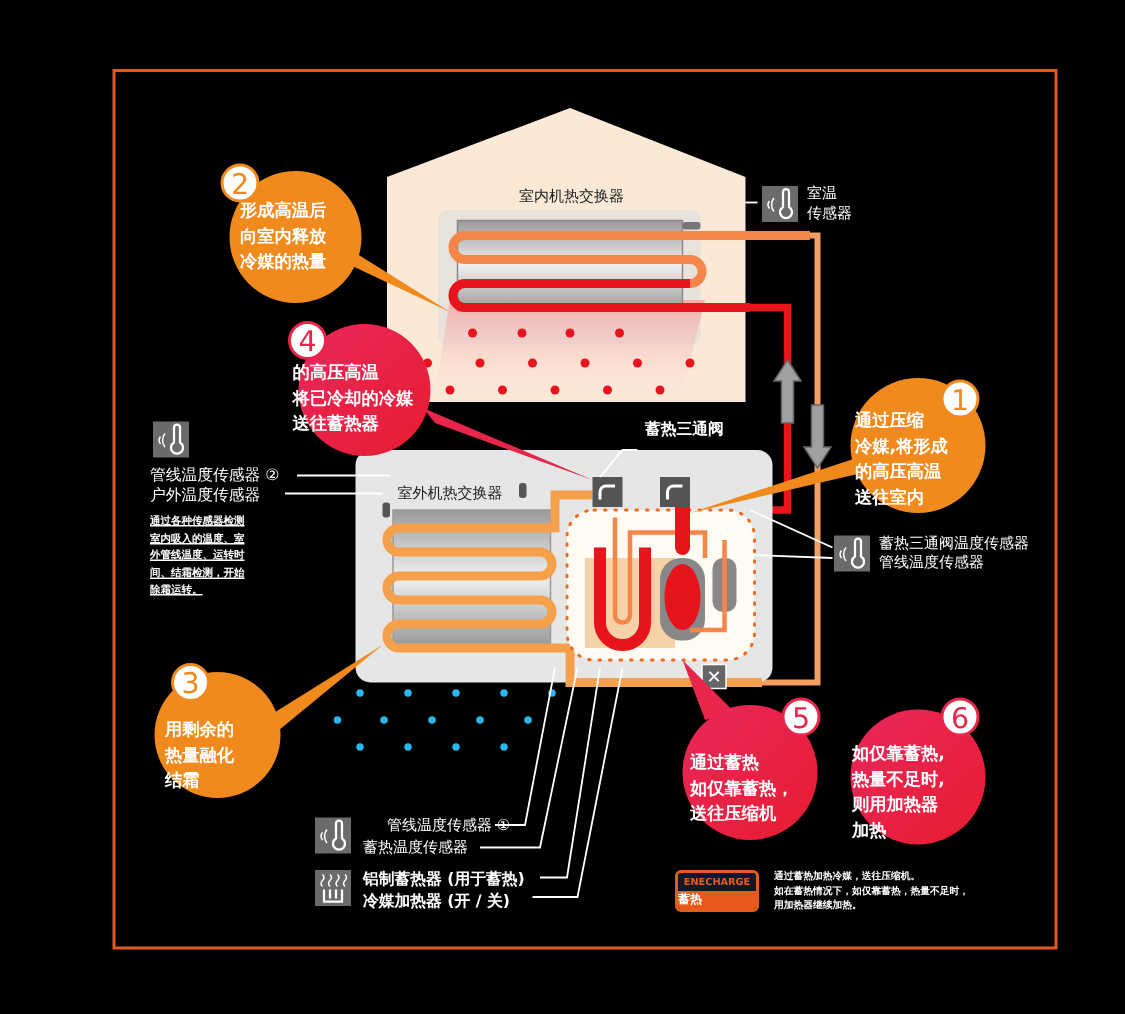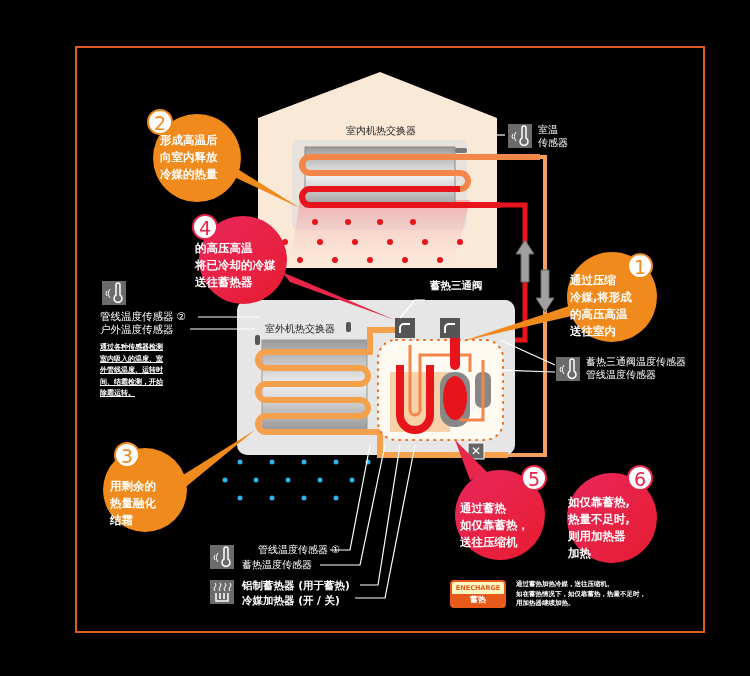--- a/index.html
+++ b/index.html
@@ -231,21 +231,21 @@
 
 <div class="icon-box" style="left:210px;top:580px;">
   <svg width="24" height="24">
       <path d="M5,3 q2,2 0,4 q-2,2 0,4 M10,3 q2,2 0,4 q-2,2 0,4 M15,3 q2,2 0,4 q-2,2 0,4 M20,3 q2,2 0,4 q-2,2 0,4" fill="none" stroke="#fff" stroke-width="1"></path>
       <path d="M6,13 v8 h12 v-8 M10,13 v6 M14,13 v6" fill="none" stroke="#fff" stroke-width="1.5"></path>
     </svg>
 </div>
 <div class="lbl" style="left:242px;top:579px;font-weight:bold;">铝制蓄热器 (用于蓄热)</div>
 <div class="lbl" style="left:242px;top:594px;font-weight:bold;">冷媒加热器 (开 / 关)</div>
 
-<div style="position:absolute;left:450px;top:580px;width:56px;height:28px;border:2px solid #e85a1c;border-radius:4px;background:#fef9c3;overflow:hidden;box-sizing:border-box;">
+<div style="position:absolute;left:450px;top:580px;width:56px;height:28px;border:2px solid #e85a1c;border-radius:4px;background:#0f172a;overflow:hidden;box-sizing:border-box;">
   <div style="font-size:6.5px;color:#e85a1c;font-weight:bold;text-align:center;line-height:12px;">ENECHARGE</div>
-  <div style="background:#e85a1c;color:#fff;font-size:8px;font-weight:bold;text-align:center;line-height:12px;">蓄热</div>
+  <div style="background:#e85a1c;color:#fff;font-size:8px;font-weight:bold;line-height:12px;">蓄热</div>
 </div>
 <div class="small" style="left:516px;top:580px;font-size:6.5px;line-height:9.5px;">
   <div>通过蓄热加热冷媒，送往压缩机。</div>
   <div>如在蓄热情况下，如仅靠蓄热，热量不足时，</div>
   <div>用加热器继续加热。</div>
 </div>
 
 </body></html>

